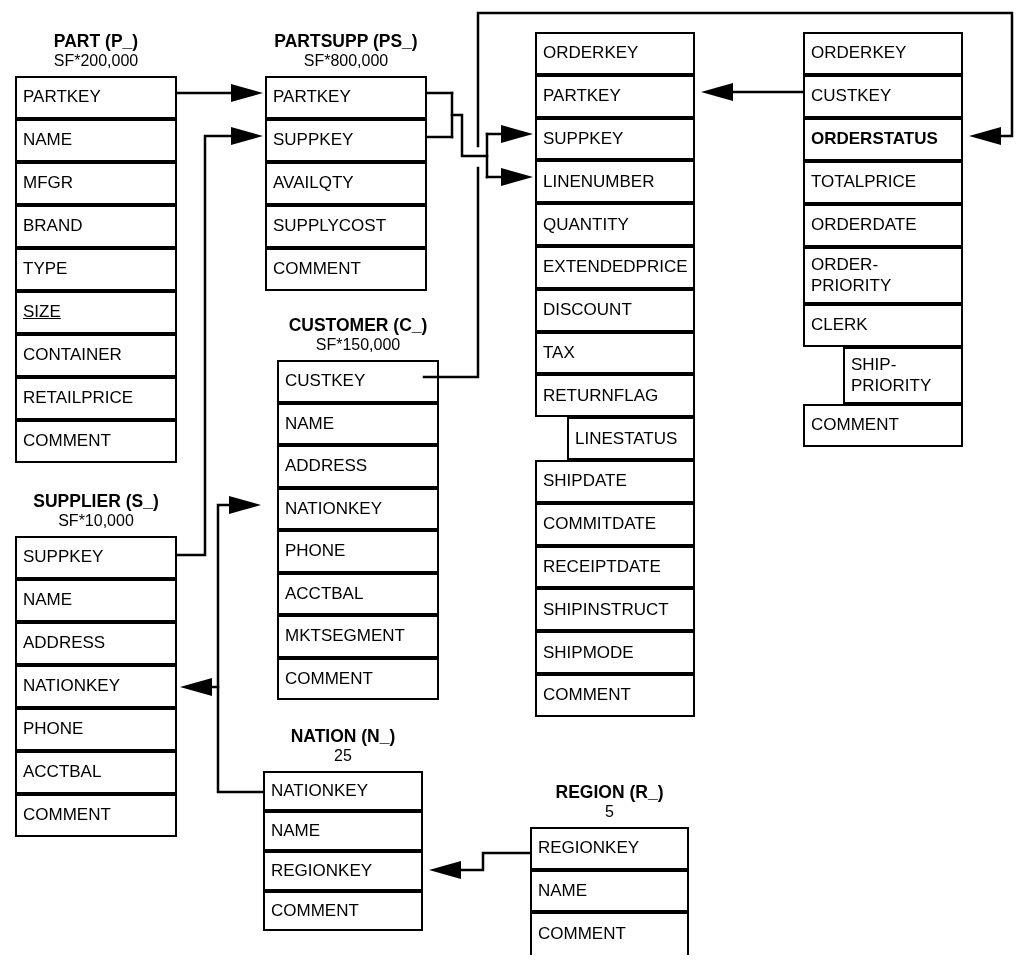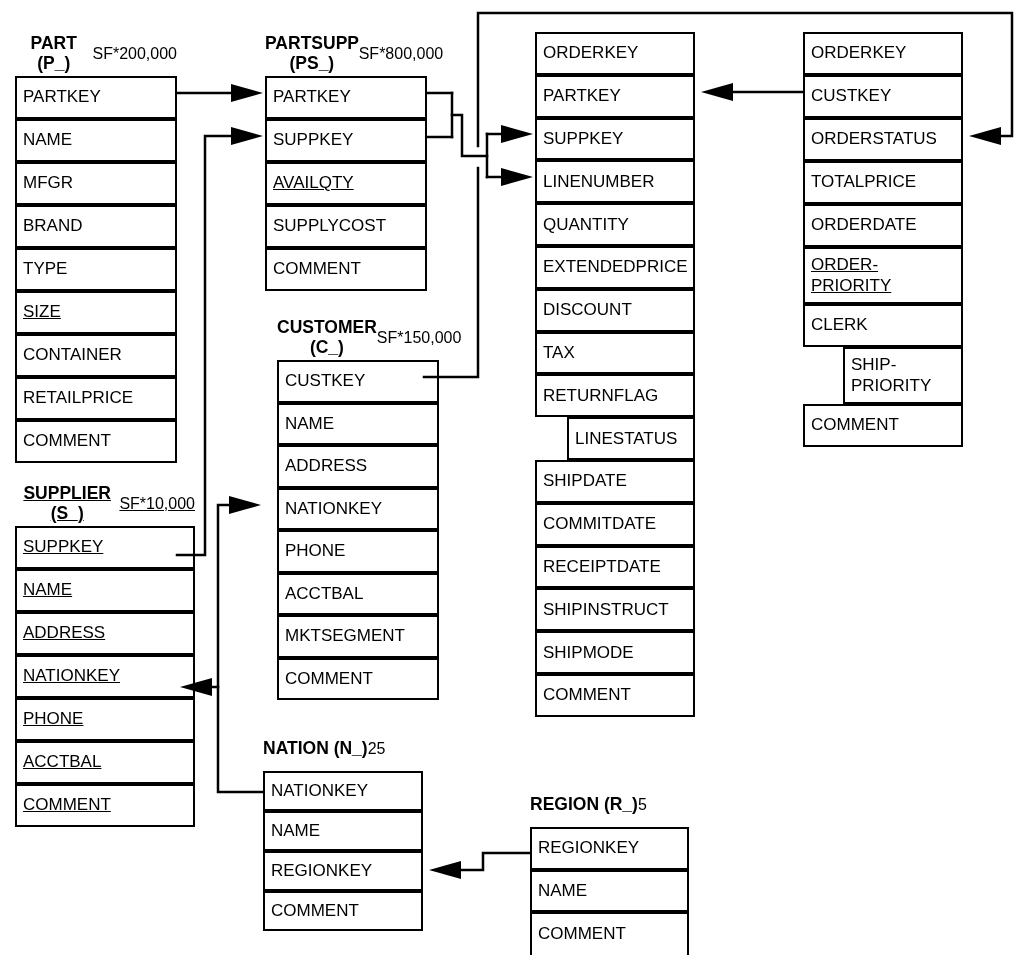--- a/index.html
+++ b/index.html
@@ -1,21 +1,21 @@
 <!DOCTYPE html>
 <html><head>
 <meta charset="utf-8">
 <style>
   html,body{margin:0;padding:0;background:#fff;}
   #stage{
     position:relative;width:1025px;height:966px;background:#fff;
     font-family:"Liberation Sans","DejaVu Sans",sans-serif;color:#000;overflow:hidden;
   }
   .tbl{position:absolute;}
-  .hdr{height:44px;display:flex;align-items:center;justify-content:flex-start;text-align:center;}
+  .hdr{height:44px;display:flex;flex-direction:column;align-items:center;justify-content:flex-start;text-align:center;}
   .hdr .t{font-weight:bold;font-size:17.5px;line-height:1.12;}
   .hdr .c{font-size:16px;line-height:1.15;}
   .row{
     box-sizing:border-box;border:2px solid #000;background:#fff;
     display:flex;align-items:center;padding-left:6px;
     font-size:17px;line-height:1.18;white-space:pre-line;overflow:hidden;
   }
   svg{position:absolute;left:0;top:0;pointer-events:none;}
   svg polyline{fill:none;stroke-width:2.5;stroke-linecap:square;}
   svg polygon{stroke:none;}
@@ -39,21 +39,21 @@
       <div class="row" style="height: 43px;">RETAILPRICE</div>
       <div class="row" style="height: 43px;">COMMENT</div>
     </div>
     <div class="tbl" style="left: 265px; top: 32px; width: 162px;">
       <div class="hdr">
         <div class="t">PARTSUPP (PS_)</div>
         <div class="c">SF*800,000</div>
       </div>
       <div class="row" style="height: 43px;">PARTKEY</div>
       <div class="row" style="height: 43px;">SUPPKEY</div>
-      <div class="row" style="height: 43px; text-decoration: underline;">AVAILQTY</div>
+      <div class="row" style="height: 43px;">AVAILQTY</div>
       <div class="row" style="height: 43px;">SUPPLYCOST</div>
       <div class="row" style="height: 43px;">COMMENT</div>
     </div>
     <div class="tbl" style="left: 535px; top: 32px; width: 160px;">
       <div class="row" style="height: 42.8px;">ORDERKEY</div>
       <div class="row" style="height: 42.8px;">PARTKEY</div>
       <div class="row" style="height: 42.8px;">SUPPKEY</div>
       <div class="row" style="height: 42.8px;">LINENUMBER</div>
       <div class="row" style="height: 42.8px;">QUANTITY</div>
       <div class="row" style="height: 42.8px; text-align: center;">EXTENDEDPRICE</div>
@@ -64,45 +64,45 @@
       <div class="row" style="height: 42.8px;">SHIPDATE</div>
       <div class="row" style="height: 42.8px;">COMMITDATE</div>
       <div class="row" style="height: 42.8px;">RECEIPTDATE</div>
       <div class="row" style="height: 42.8px;">SHIPINSTRUCT</div>
       <div class="row" style="height: 42.8px;">SHIPMODE</div>
       <div class="row" style="height: 42.8px;">COMMENT</div>
     </div>
     <div class="tbl" style="left: 803px; top: 32px; width: 160px;">
       <div class="row" style="height: 43px;">ORDERKEY</div>
       <div class="row" style="height: 43px;">CUSTKEY</div>
-      <div class="row" style="height: 43px;">ORDERSTATUS</div>
+      <div class="row" style="height: 43px; font-weight: bold;">ORDERSTATUS</div>
       <div class="row" style="height: 43px;">TOTALPRICE</div>
       <div class="row" style="height: 43px;">ORDERDATE</div>
-      <div class="row" style="height: 57px; text-decoration: underline;">ORDER-
+      <div class="row" style="height: 57px;">ORDER-
 PRIORITY</div>
       <div class="row" style="height: 43px;">CLERK</div>
       <div class="row" style="height: 57px; margin-left: 40px;">SHIP-
 PRIORITY</div>
       <div class="row" style="height: 43px;">COMMENT</div>
     </div>
     <div class="tbl" style="left: 277px; top: 316px; width: 162px;">
       <div class="hdr">
         <div class="t">CUSTOMER (C_)</div>
         <div class="c">SF*150,000</div>
       </div>
       <div class="row" style="height: 42.5px;">CUSTKEY</div>
       <div class="row" style="height: 42.5px;">NAME</div>
       <div class="row" style="height: 42.5px;">ADDRESS</div>
       <div class="row" style="height: 42.5px;">NATIONKEY</div>
       <div class="row" style="height: 42.5px;">PHONE</div>
       <div class="row" style="height: 42.5px;">ACCTBAL</div>
       <div class="row" style="height: 42.5px;">MKTSEGMENT</div>
       <div class="row" style="height: 42.5px;">COMMENT</div>
     </div>
-    <div class="tbl" style="left: 15px; top: 482px; width: 180px; text-decoration: underline;">
+    <div class="tbl" style="left: 15px; top: 492px; width: 162px;">
       <div class="hdr">
         <div class="t">SUPPLIER (S_)</div>
         <div class="c">SF*10,000</div>
       </div>
       <div class="row" style="height: 43px;">SUPPKEY</div>
       <div class="row" style="height: 43px;">NAME</div>
       <div class="row" style="height: 43px;">ADDRESS</div>
       <div class="row" style="height: 43px;">NATIONKEY</div>
       <div class="row" style="height: 43px;">PHONE</div>
       <div class="row" style="height: 43px;">ACCTBAL</div>

